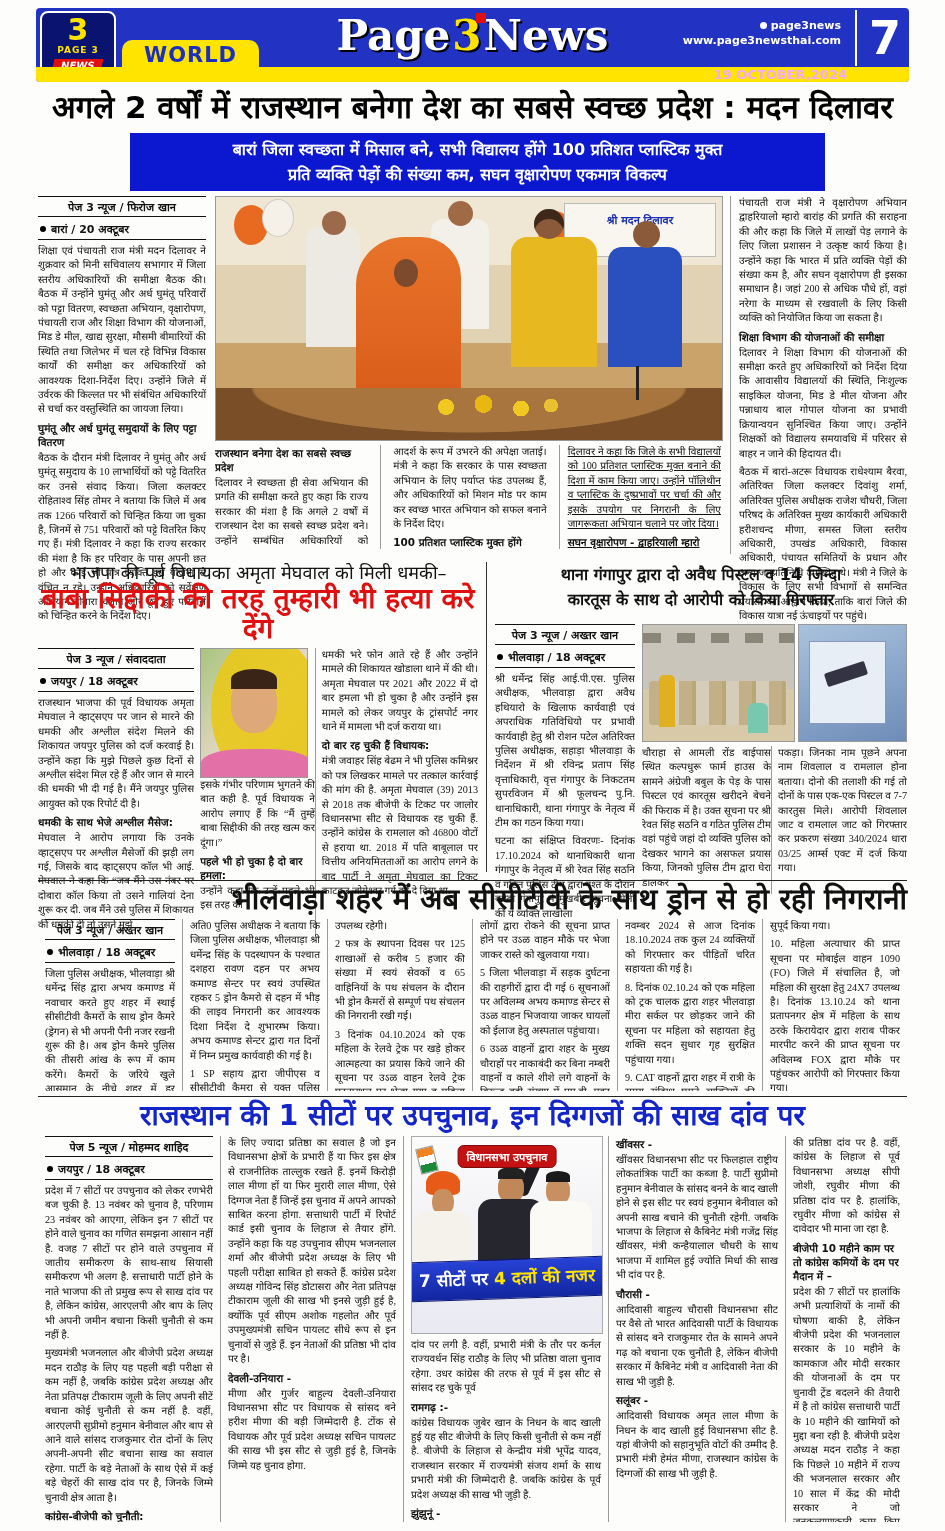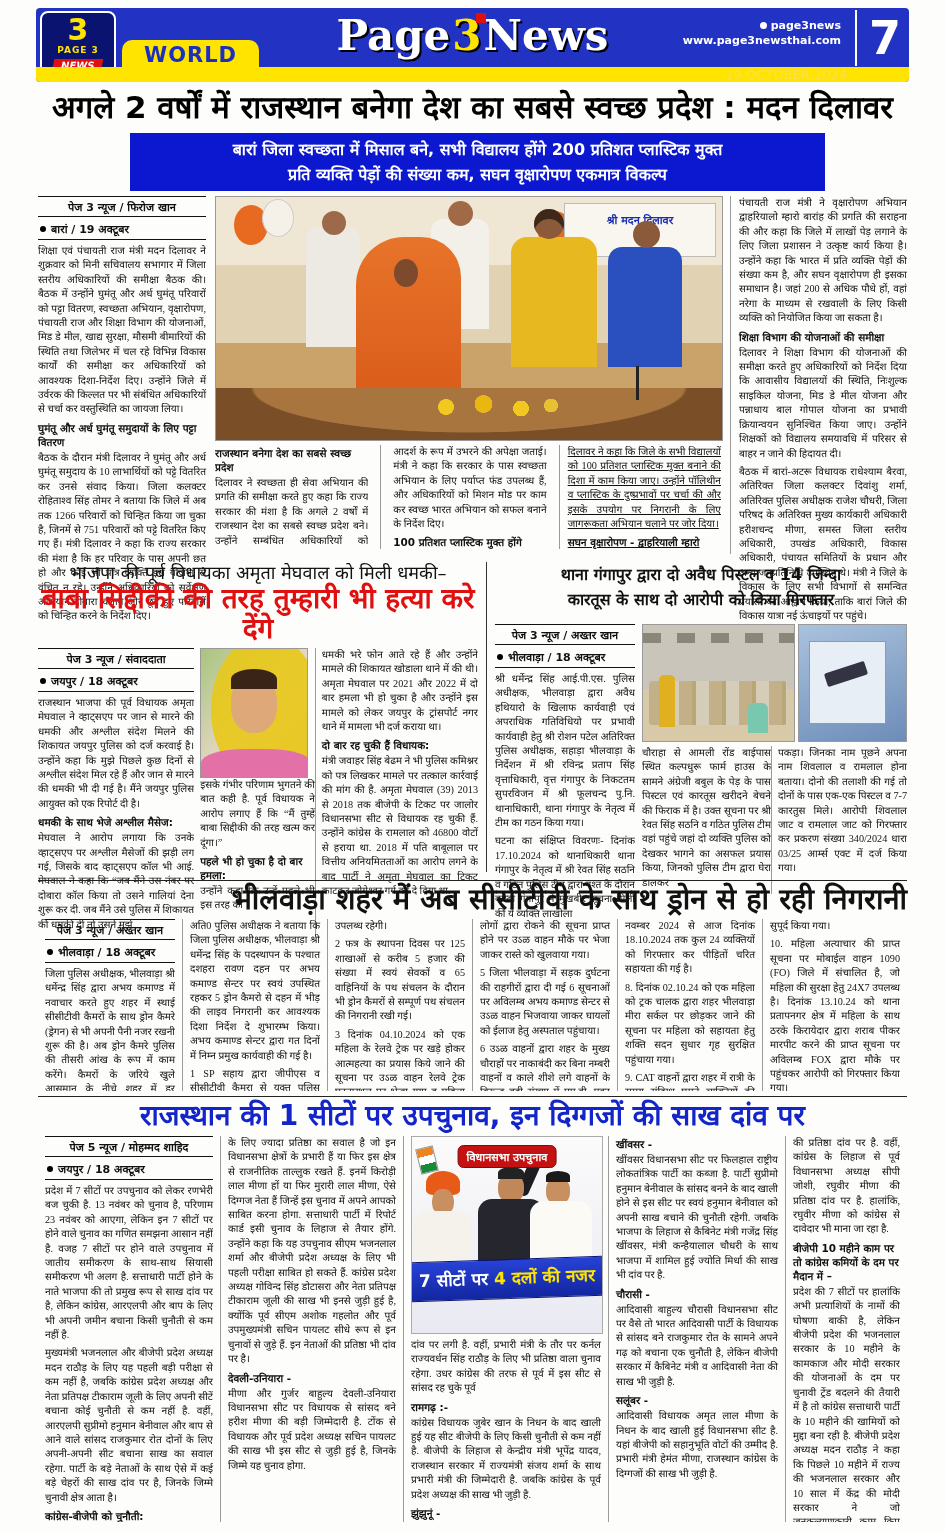--- a/index.html
+++ b/index.html
@@ -9,21 +9,21 @@
   .hdr{position:absolute;left:36px;right:36px;top:8px;height:74px;background:#2233c4;border-radius:4px;}
   .hdr-logo{position:absolute;left:4px;top:3px;width:72px;height:68px;background:#0a1470;border:2px solid #fff;
             border-radius:8px;text-align:center;overflow:hidden;}
   .hdr-logo .l3{color:#ffe400;font-family:"DejaVu Sans",sans-serif;font-weight:bold;font-size:30px;line-height:30px;display:block;margin-top:2px;}
   .hdr-logo .lp{color:#ffe400;font-family:"DejaVu Sans",sans-serif;font-weight:bold;font-size:9px;display:block;letter-spacing:1px;}
   .hdr-logo .ln{display:inline-block;background:#e01010;color:#fff;font-family:"DejaVu Sans",sans-serif;
                 font-weight:bold;font-size:10px;padding:1px 8px;transform:skew(-12deg);margin-top:2px;}
   .hdr-world{position:absolute;left:86px;bottom:13px;background:#ffe400;color:#1b2fc0;font-family:"DejaVu Sans",sans-serif;
              font-weight:bold;font-size:21px;padding:3px 22px 2px;border-radius:10px 10px 0 0;letter-spacing:1px;}
   .hdr-strip{position:absolute;left:0;right:0;bottom:0;height:15px;background:#ffe400;border-radius:0 0 4px 4px;}
-  .hdr-date{position:absolute;right:62px;bottom:0px;color:#fde047;font-family:"DejaVu Sans",sans-serif;font-weight:normal;font-size:13px;}
+  .hdr-date{position:absolute;right:62px;bottom:0px;color:#f0abfc;font-family:"DejaVu Sans",sans-serif;font-weight:bold;font-size:13px;}
   .masthead{position:absolute;left:0;right:0;top:6px;text-align:center;color:#fff;font-family:"DejaVu Serif",serif;
             font-weight:bold;font-size:42px;line-height:44px;text-shadow:2px 2px 0 #000;}
   .masthead .m3{color:#ffe400;position:relative;padding:0 2px;}
   .masthead .m3 .rdot{position:absolute;top:2px;right:-2px;width:10px;height:10px;background:#e01010;}
   .hdr-right{position:absolute;right:68px;top:10px;text-align:right;color:#fff;font-family:"DejaVu Sans",sans-serif;
              font-weight:bold;font-size:11px;line-height:15px;}
   .hdr-right .dot{display:inline-block;width:7px;height:7px;border-radius:50%;background:#fff;margin-right:4px;}
   .hdr-page{position:absolute;right:8px;top:2px;color:#fff;font-family:"DejaVu Sans",sans-serif;font-weight:bold;font-size:46px;border-left:2px solid #fff;padding-left:12px;height:56px;line-height:56px;}
   
   .h1{position:absolute;left:38px;right:38px;top:88px;text-align:center;font-family:"DejaVu Sans",sans-serif;
@@ -92,28 +92,28 @@
     <div class="hdr-right">
       <div><span class="dot"></span><span>page3news</span></div>
       <div>www.page3newsthai.com</div>
     </div>
     <div class="hdr-page">7</div>
     <div class="hdr-date">19 OCTOBER,2024</div>
   </div>
 
   <div class="h1">अगले 2 वर्षों में राजस्थान बनेगा देश का सबसे स्वच्छ प्रदेश : मदन दिलावर</div>
   <div class="deck">
-    <div>बारां जिला स्वच्छता में मिसाल बने, सभी विद्यालय होंगे 200 प्रतिशत प्लास्टिक मुक्त</div>
+    <div>बारां जिला स्वच्छता में मिसाल बने, सभी विद्यालय होंगे 100 प्रतिशत प्लास्टिक मुक्त</div>
     <div>प्रति व्यक्ति पेड़ों की संख्या कम, सघन वृक्षारोपण एकमात्र विकल्प</div>
   </div>
 
   <div class="band1">
     <div class="b1-l body">
       <div class="byline">पेज 3 न्यूज / फिरोज खान</div>
-      <div class="dateline"><span class="bdot"></span><span>बारां / 19 अक्टूबर</span></div>
+      <div class="dateline"><span class="bdot"></span><span>बारां / 20 अक्टूबर</span></div>
       <p>शिक्षा एवं पंचायती राज मंत्री मदन दिलावर ने शुक्रवार को मिनी सचिवालय सभागार में जिला स्तरीय अधिकारियों की समीक्षा बैठक की। बैठक में उन्होंने घुमंतू और अर्ध घुमंतू परिवारों को पट्टा वितरण, स्वच्छता अभियान, वृक्षारोपण, पंचायती राज और शिक्षा विभाग की योजनाओं, मिड डे मील, खाद्य सुरक्षा, मौसमी बीमारियों की स्थिति तथा जिलेभर में चल रहे विभिन्न विकास कार्यों की समीक्षा कर अधिकारियों को आवश्यक दिशा-निर्देश दिए। उन्होंने जिले में उर्वरक की किल्लत पर भी संबंधित अधिकारियों से चर्चा कर वस्तुस्थिति का जायजा लिया।</p>
       <div class="sub">घुमंतू और अर्ध घुमंतू समुदायों के लिए पट्टा वितरण</div>
       <p>बैठक के दौरान मंत्री दिलावर ने घुमंतू और अर्ध घुमंतू समुदाय के 10 लाभार्थियों को पट्टे वितरित कर उनसे संवाद किया। जिला कलक्टर रोहिताश्व सिंह तोमर ने बताया कि जिले में अब तक 1266 परिवारों को चिन्हित किया जा चुका है, जिनमें से 751 परिवारों को पट्टे वितरित किए गए हैं। मंत्री दिलावर ने कहा कि राज्य सरकार की मंशा है कि हर परिवार के पास अपनी छत हो और कोई भी पात्र व्यक्ति इस योजना से वंचित न रहे। उन्होंने अधिकारियों को सर्वेक्षण अभियान दोबारा चलाने और छूटे हुए परिवारों को चिन्हित करने के निर्देश दिए।</p>
     </div>
 
     <div class="b1-c">
       <div class="photo1">
         <div class="ph-el" style="left:18px;top:8px;width:34px;height:40px;border-radius:50%;background:#e86a20;"></div>
         <div class="ph-el" style="left:46px;top:2px;width:30px;height:36px;border-radius:50%;background:#f5f1e8;border:1px solid #ccc;"></div>
         <div class="ph-el" style="right:150px;top:14px;width:34px;height:40px;border-radius:50%;background:#e86a20;"></div>

